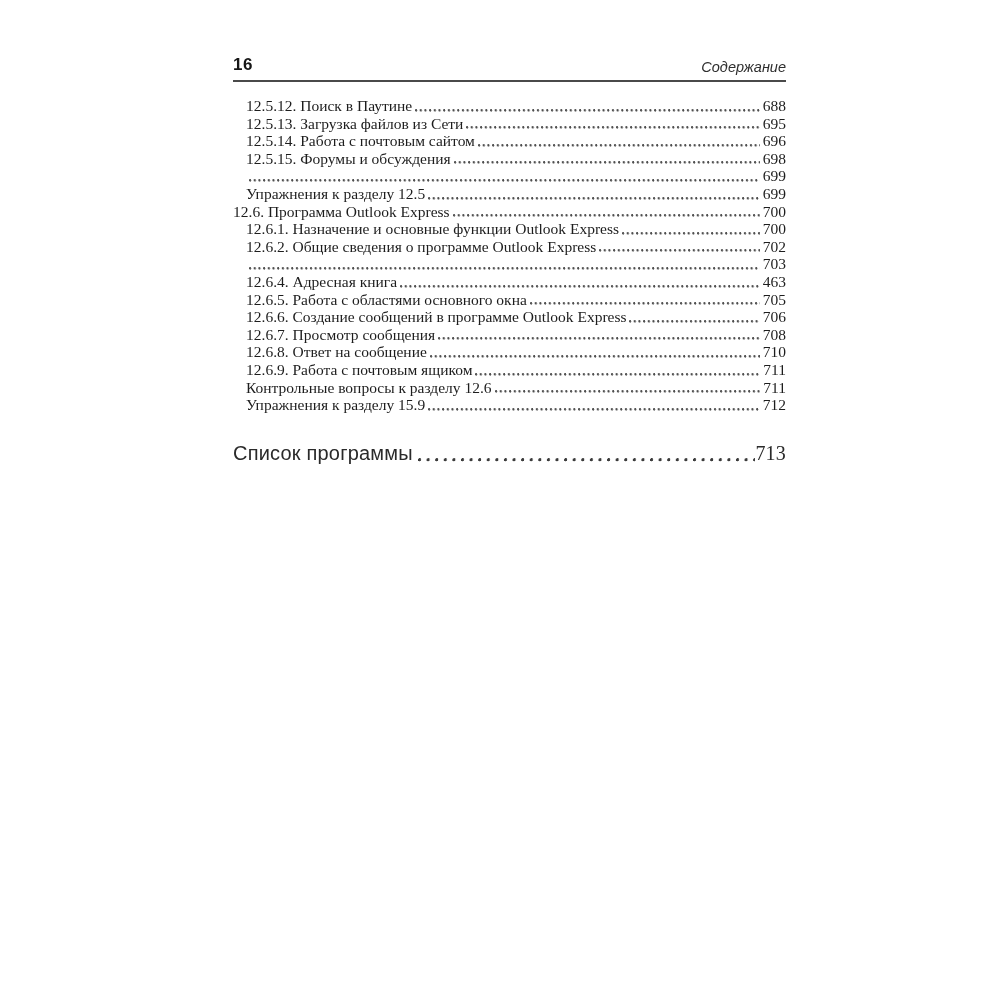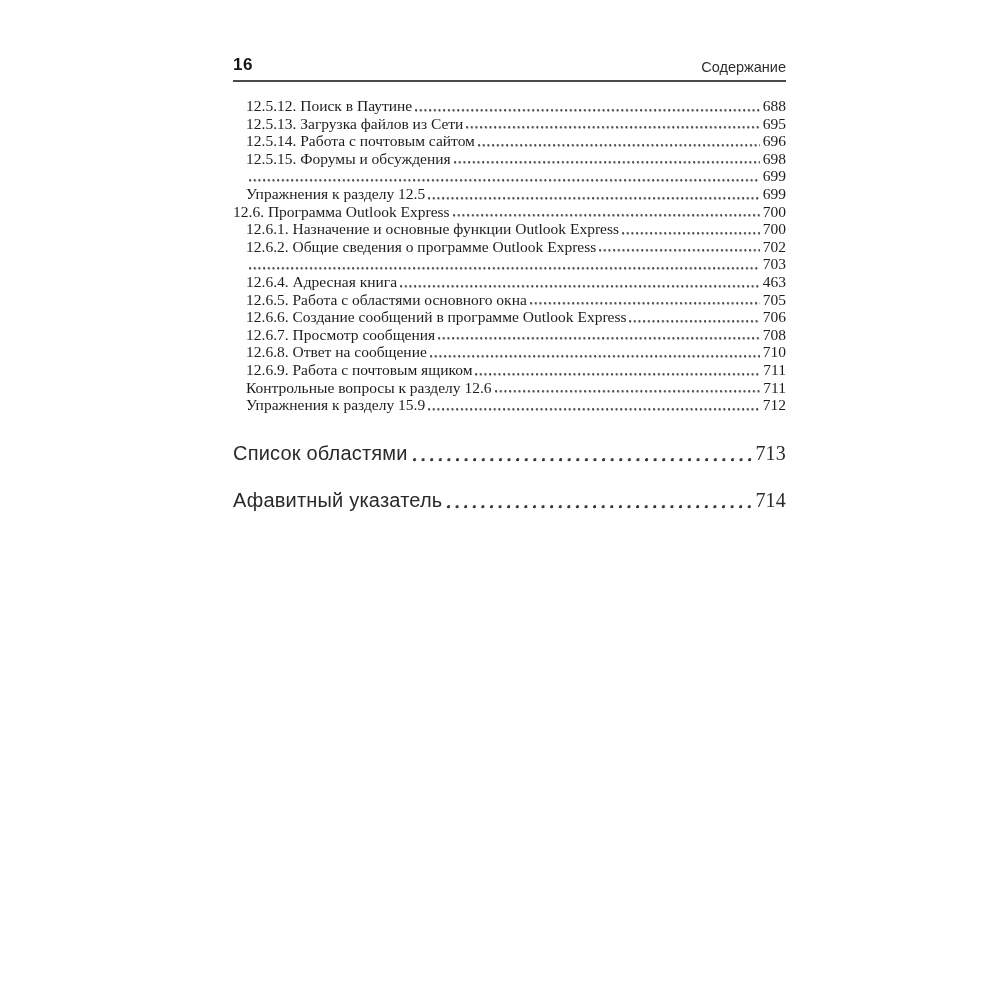--- a/index.html
+++ b/index.html
@@ -36,20 +36,21 @@
   }
   .folio {
     font-size: 17px;
     font-weight: bold;
     color: #161616;
     letter-spacing: 0.5px;
   }
   .running-title {
     font-size: 14.5px;
     color: #2e2e2e;
+    font-style: italic;
   }
   .toc {
     position: absolute;
     left: 233px;
     top: 97px;
     width: 553px;
   }
   .row {
     display: flex;
     align-items: center;
@@ -190,23 +191,18 @@
     <span class="label">Контрольные вопросы к разделу 12.6</span>
     <span class="leader"></span>
     <span class="pageno">711</span>
   </div>
       <div class="row serif indent">
     <span class="label">Упражнения к разделу 15.9</span>
     <span class="leader"></span>
     <span class="pageno">712</span>
   </div>
       <div class="row sans">
-    <span class="label">Список областями</span>
+    <span class="label">Список программы</span>
     <span class="leader"></span>
     <span class="pageno">713</span>
-  </div>
-      <div class="row sans">
-    <span class="label">Афавитный указатель</span>
-    <span class="leader"></span>
-    <span class="pageno">714</span>
   </div>
     </main>
 </div>
 
 </body></html>

